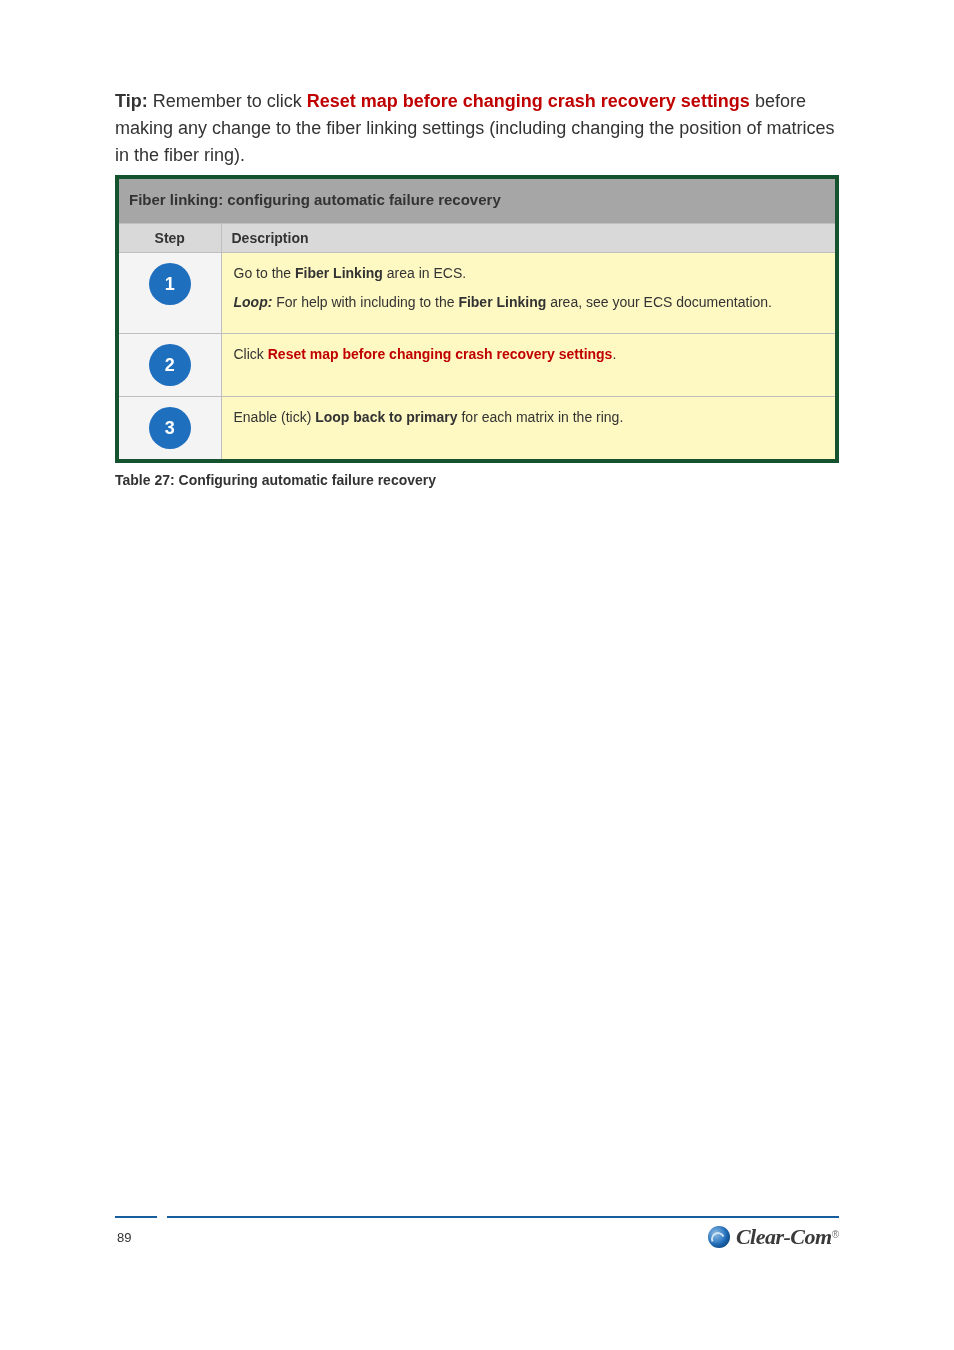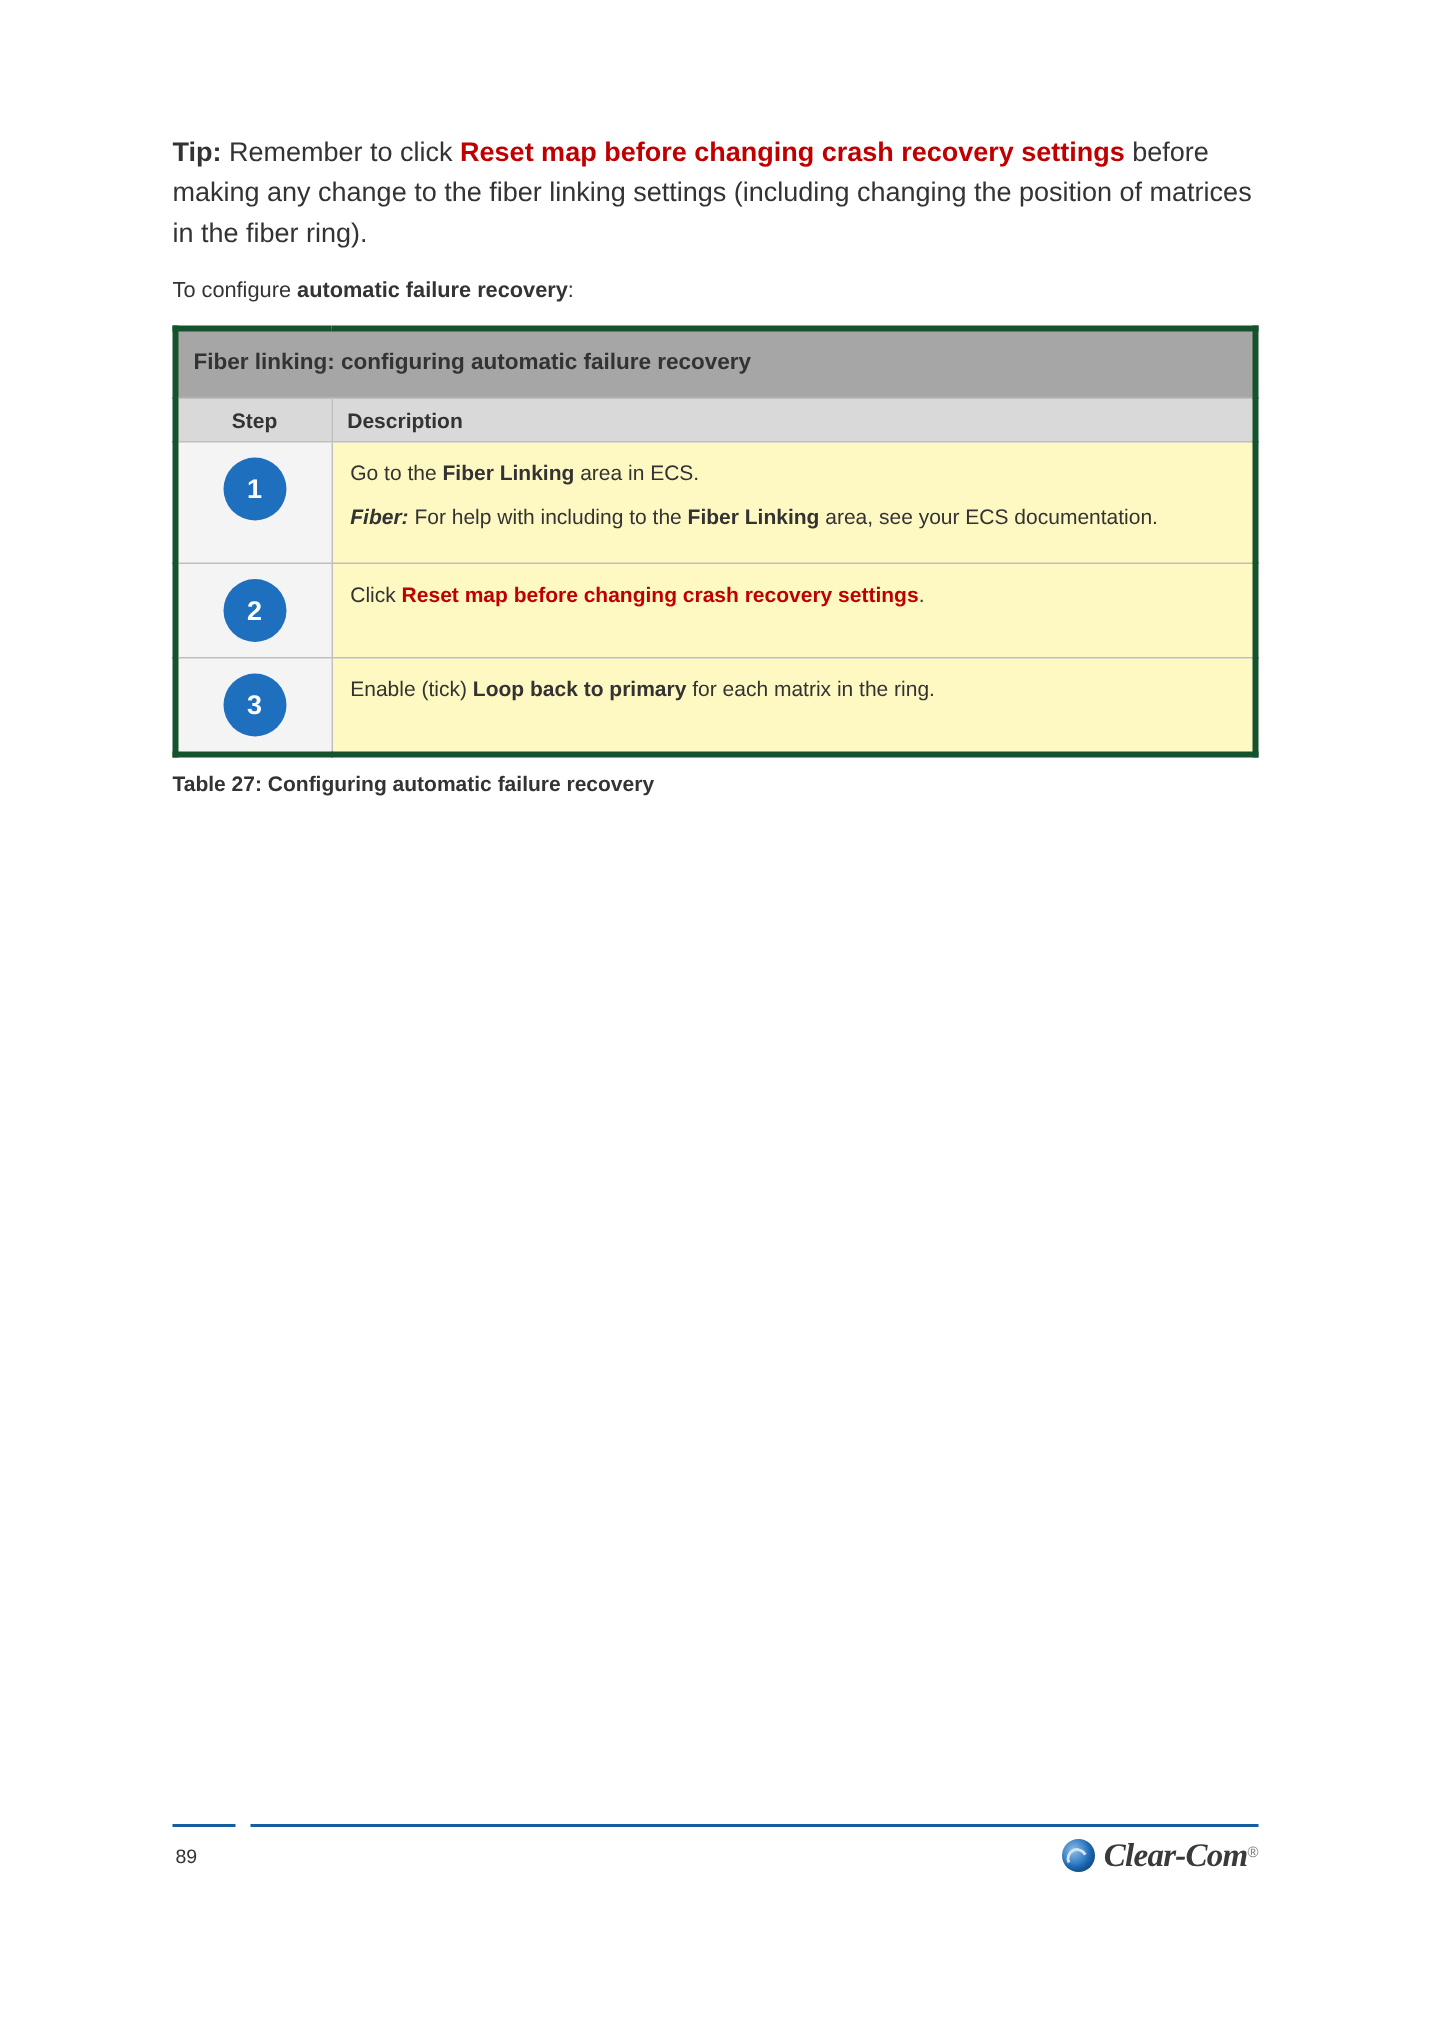--- a/index.html
+++ b/index.html
@@ -149,23 +149,20 @@
   }
   .brand-r { font-size: 10px; vertical-align: super; color: #777; font-style: normal; }
 </style>
 </head>
 <body>
 
 <div class="page">
   <p class="intro">
     <span class="lead-label">Tip:</span><span> Remember to click </span><span class="red">Reset map before changing crash recovery settings</span><span> before making any change to the fiber linking settings (including changing the position of matrices in the fiber ring).</span>
   </p>
-  <p class="intro2">
-    <span>To configure </span><span class="bold">automatic failure recovery</span><span>:</span>
-  </p>
 
   <table class="steps">
     <tbody>
         <tr class="tbl-title">
       <td colspan="2">
         <span class="tbl-title-text">Fiber linking: configuring automatic failure recovery</span>
       </td>
     </tr>
     <tr class="hdr-row">
       <td class="step-col">Step</td>
@@ -174,21 +171,21 @@
 
     <tr class="body-row">
       <td class="step-cell">
         <span class="step-badge">1</span>
       </td>
       <td class="desc-cell">
         <p class="para">
           <span>Go to the </span><span class="bold">Fiber Linking</span><span> area in ECS.</span>
         </p>
         <p class="para note">
-          <span class="note-label">Fiber:</span>
+          <span class="note-label">Loop:</span>
           <span> For help with including to the </span><span class="bold">Fiber Linking</span><span> area, see your ECS documentation.</span>
         </p>
       </td>
     </tr>
 
     <tr class="body-row">
       <td class="step-cell">
         <span class="step-badge">2</span>
       </td>
       <td class="desc-cell">

